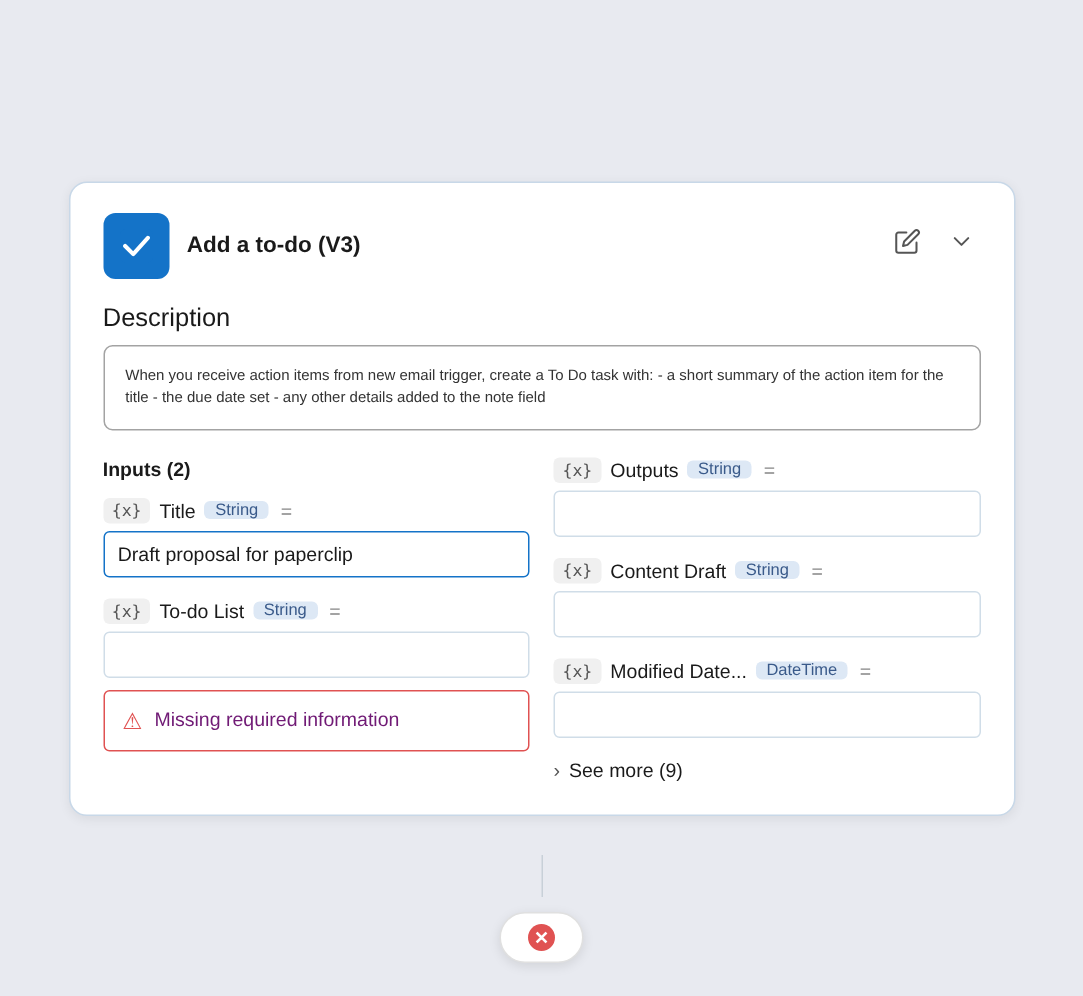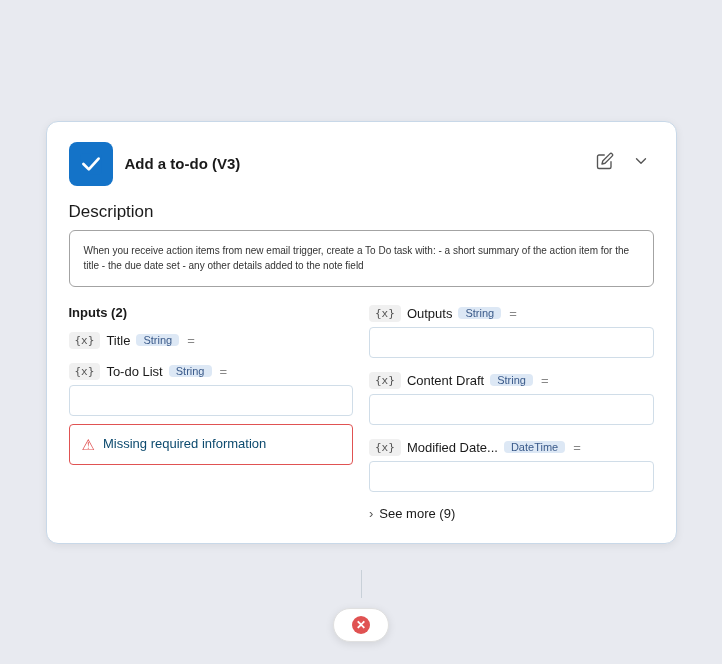--- a/index.html
+++ b/index.html
@@ -178,21 +178,21 @@
       align-items: flex-start;
       gap: 8px;
     }
     .error-icon {
       color: #e05252;
       font-size: 15px;
       margin-top: 1px;
       flex-shrink: 0;
     }
     .error-text {
-      color: #0c4a6e;
+      color: #701a75;
       font-size: 13px;
       font-weight: 500;
       line-height: 1.4;
     }
     
     .see-more {
       display: flex;
       align-items: center;
       gap: 6px;
       margin-top: 8px;
@@ -293,20 +293,21 @@
       <div class="io-col">
         <div class="io-col-title">Inputs (2)</div>
 
         <div class="io-item">
           <div class="io-item-header">
             <span class="badge-var">{x}</span>
             <span class="badge-label">Title</span>
             <span class="badge-type">String</span>
             <span class="eq-sign">=</span>
           </div>
+          <input class="io-input-field" type="text" value="Draft proposal for paperclip" style="">
         </div>
 
         <div class="io-item">
           <div class="io-item-header">
             <span class="badge-var">{x}</span>
             <span class="badge-label">To-do List</span>
             <span class="badge-type">String</span>
             <span class="eq-sign">=</span>
           </div>
           <input class="io-input-field empty" type="text" value="" style="">

